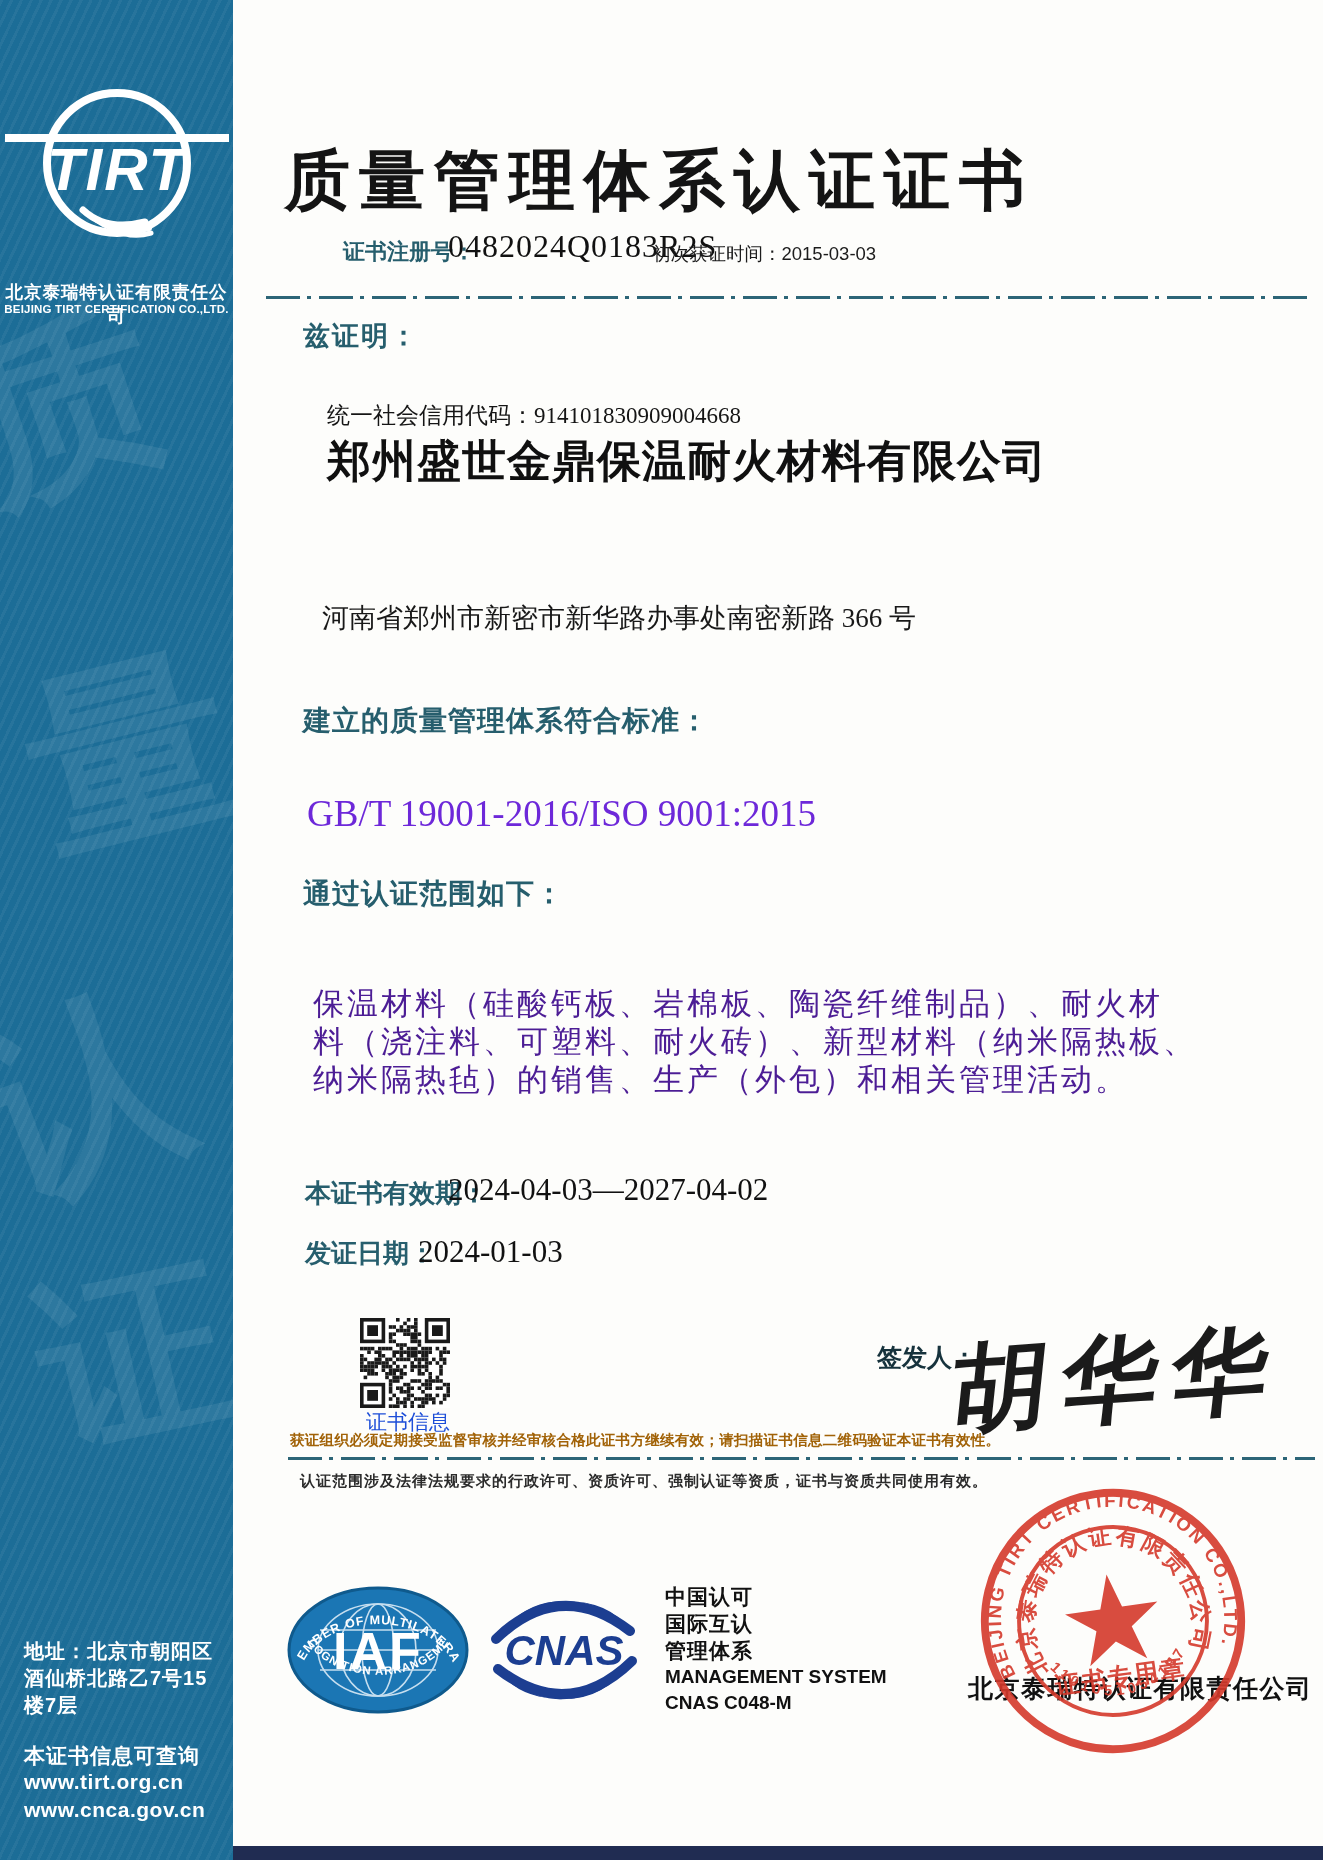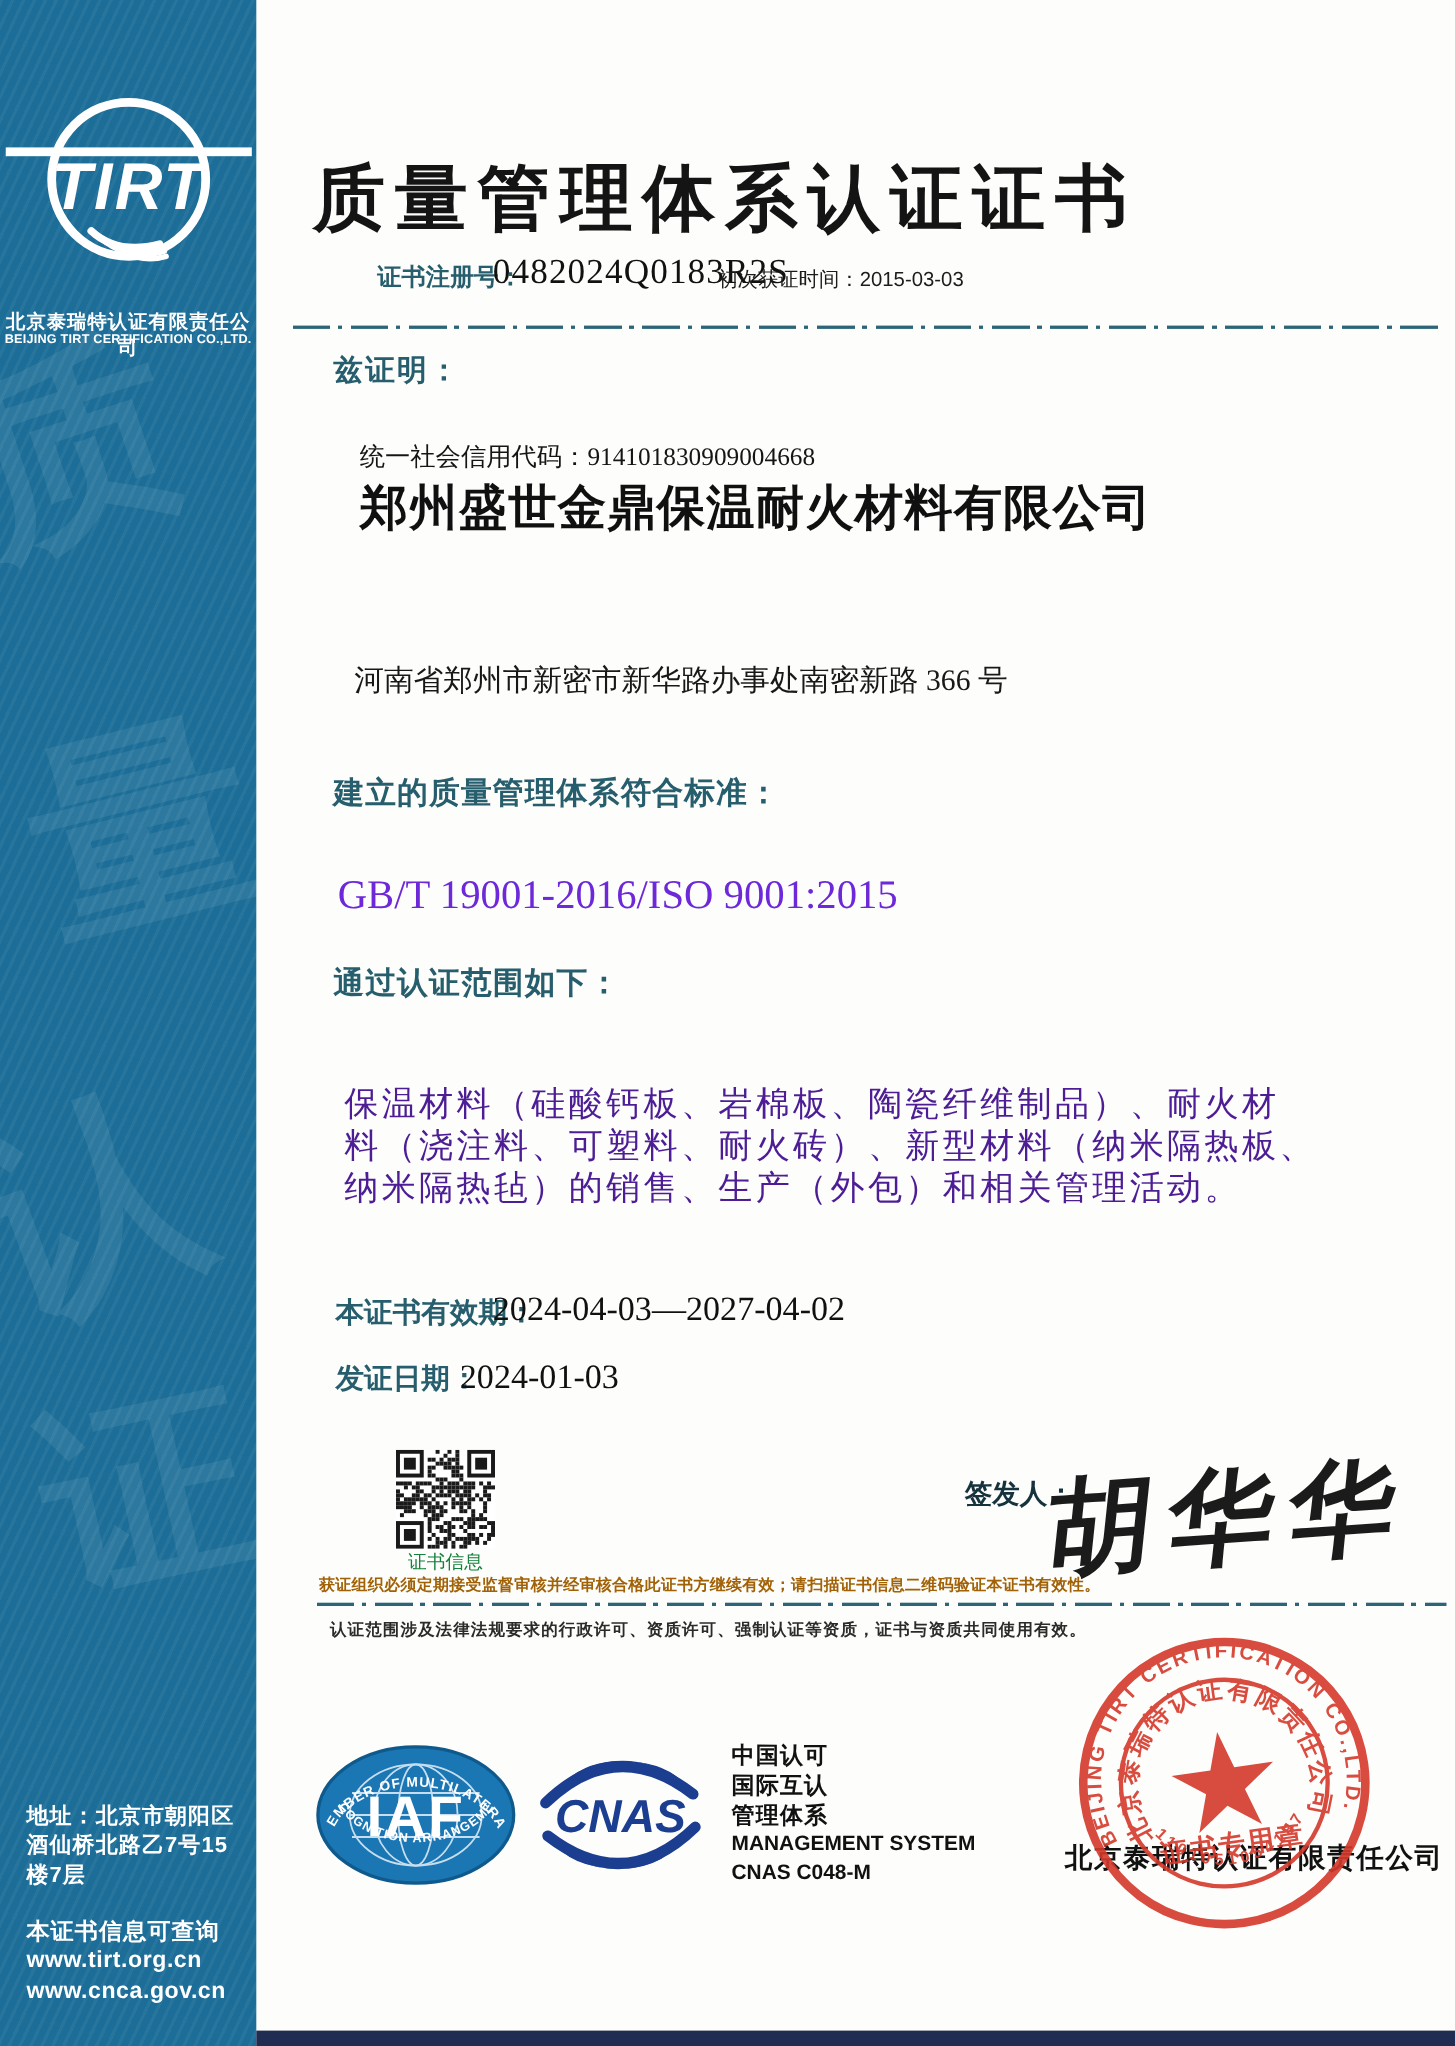--- a/index.html
+++ b/index.html
@@ -43,21 +43,21 @@
   .cmp-addr{position:absolute;left:322px;top:600px;font-size:27px;color:#181818;}
   .std-head{position:absolute;left:303px;top:702px;font-size:28px;letter-spacing:1px;}
   .std-val{position:absolute;left:307px;top:792px;font-size:37px;color:#6d28d9;}
   .scope-head{position:absolute;left:303px;top:875px;font-size:28px;letter-spacing:1px;}
   .scope{position:absolute;left:313px;top:985px;font-size:31px;line-height:38px;color:#4c1d95;letter-spacing:3px;}
   .valid-label{position:absolute;left:305px;top:1176px;font-size:26px;}
   .valid-value{position:absolute;left:448px;top:1172px;font-size:31px;color:#111;}
   .issue-label{position:absolute;left:305px;top:1236px;font-size:26px;}
   .issue-value{position:absolute;left:418px;top:1234px;font-size:31px;color:#111;}
   .qr{position:absolute;left:360px;top:1318px;}
-  .qr-cap{position:absolute;left:360px;top:1408px;width:90px;text-align:center;font-size:17px;color:#15803d;}
+  .qr-cap{position:absolute;left:360px;top:1408px;width:90px;text-align:right;font-size:21px;color:#1d4ed8;}
   .sign-label{position:absolute;left:877px;top:1341px;font-size:25px;color:#16323c;font-weight:700;}
   .signature{position:absolute;left:952px;top:1316px;font-size:96px;color:#1b1b1b;font-weight:700;
              transform:rotate(-4deg) skewX(-10deg);letter-spacing:14px;white-space:nowrap;
              font-family:"Liberation Serif",serif;}
   .note1{position:absolute;left:290px;top:1431px;font-size:14.5px;font-weight:600;color:#a16207;letter-spacing:.3px;}
   .note2{position:absolute;left:300px;top:1472px;font-size:15px;font-weight:600;color:#2b2b2b;letter-spacing:1px;}
   .iaf{position:absolute;left:286px;top:1585px;}
   .cnas{position:absolute;left:490px;top:1587px;}
   .accred{position:absolute;left:665px;top:1583px;color:#111;}
   .accred .cn{font-size:21px;font-weight:600;line-height:27px;letter-spacing:1px;}

